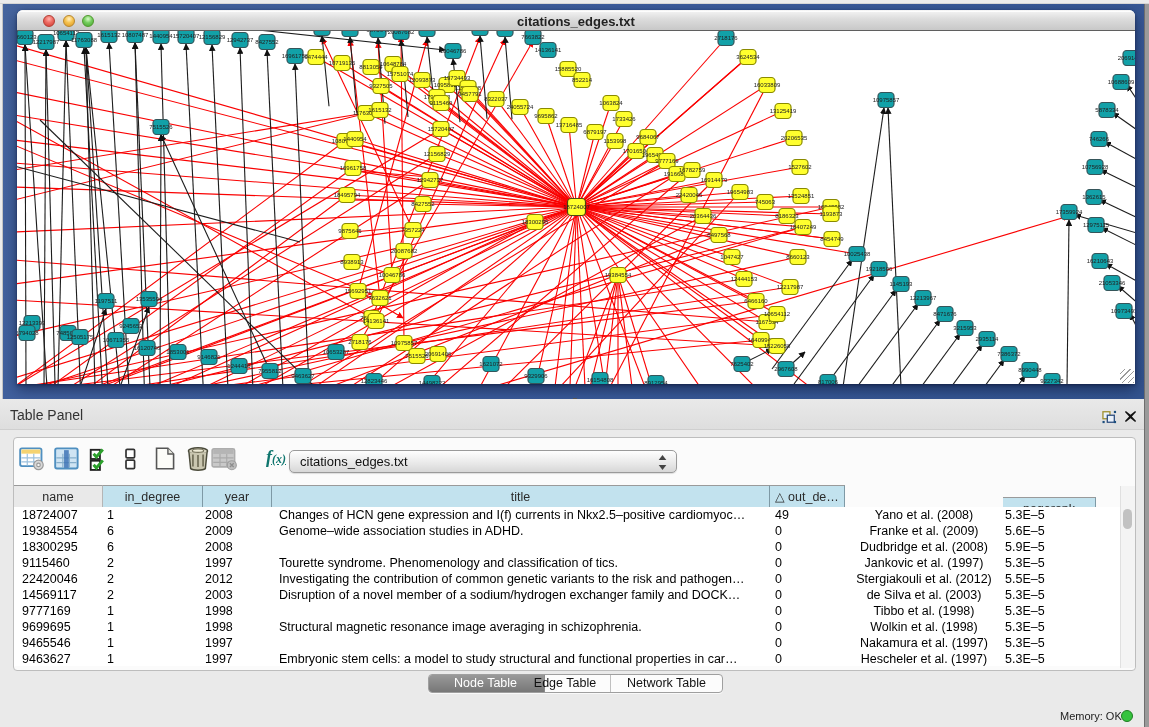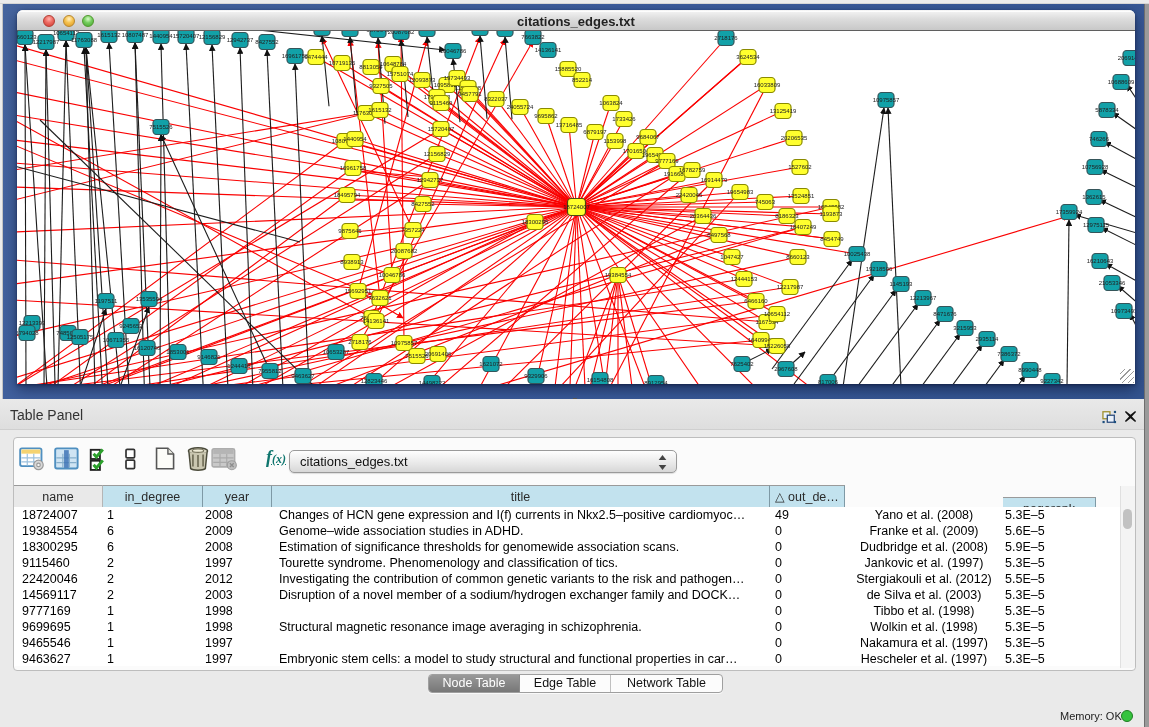--- a/index.html
+++ b/index.html
@@ -38,21 +38,21 @@
  font-size:12.5px;color:#2b2b2b;text-align:center;line-height:22px;}
 .trow{position:absolute;left:0;width:1123px;height:16px;font-size:12.5px;color:#000;}
 .trow span{position:absolute;top:1px;white-space:nowrap;}
 .trow .ctr{text-align:center;}
 #vscroll{left:1106px;top:48px;width:14px;height:182px;background:#f4f4f4;border-left:1px solid #e0e0e0;}
 #vthumb{left:2px;top:23px;width:9px;height:20px;background:#c2c2c2;border-radius:5px;position:absolute;}
 
 #tabs{left:428px;top:275px;width:295px;height:19px;border:1px solid #9f9f9f;border-radius:4px;
  background:#fcfcfc;box-sizing:border-box;font-size:12.5px;box-shadow:0 1px 0 rgba(255,255,255,.7);}
 #seg1{position:absolute;left:0;top:0;width:90px;height:17px;background:linear-gradient(#999,#777);
- border-radius:3px 0 0 3px;color:#fff;text-align:center;line-height:17px;border-right:1px solid #8a8a8a;}
+ border-radius:3px 0 0 3px;color:#fff;text-align:left;line-height:17px;border-right:1px solid #8a8a8a;padding-left:25px;}
 #seg2{position:absolute;left:91px;top:0;width:90px;height:17px;color:#111;text-align:center;line-height:17px;border-right:1px solid #c0c0c0;}
 #seg3{position:absolute;left:182px;top:0;width:111px;height:17px;color:#111;text-align:center;line-height:17px;}
 #mem{left:1060px;top:311px;font-size:11px;color:#222;}
 #memdot{left:1121px;top:311px;width:12px;height:12px;border-radius:50%;background:#35c33e;border:1.5px solid #1e7d22;box-sizing:border-box;}
 </style></head>
 <body>
 <div id="app">
 <div class="abs" id="desk"></div>
 <div class="abs" id="win">
   <div class="abs" id="titlebar">
@@ -981,21 +981,20 @@
 <span style="left:205px">2009</span>
         <span style="left:279px">Genome–wide association studies in ADHD.</span>
 <span style="left:775px">0</span>
         <span class="ctr" style="left:845px;width:158px">Franke et al. (2009)</span>
 <span style="left:1005px">5.6E–5</span>
       </div>
 <div class="trow" style="top:140px">
 <span style="left:22px">18300295</span>
         <span style="left:107px">6</span>
 <span style="left:205px">2008</span>
-        <span style="left:279px">Estimation of significance thresholds for genomewide association scans.</span>
 <span style="left:775px">0</span>
         <span class="ctr" style="left:845px;width:158px">Dudbridge et al. (2008)</span>
 <span style="left:1005px">5.9E–5</span>
       </div>
 <div class="trow" style="top:156px">
 <span style="left:22px">9115460</span>
         <span style="left:107px">2</span>
 <span style="left:205px">1997</span>
         <span style="left:279px">Tourette syndrome. Phenomenology and classification of tics.</span>
 <span style="left:775px">0</span>

